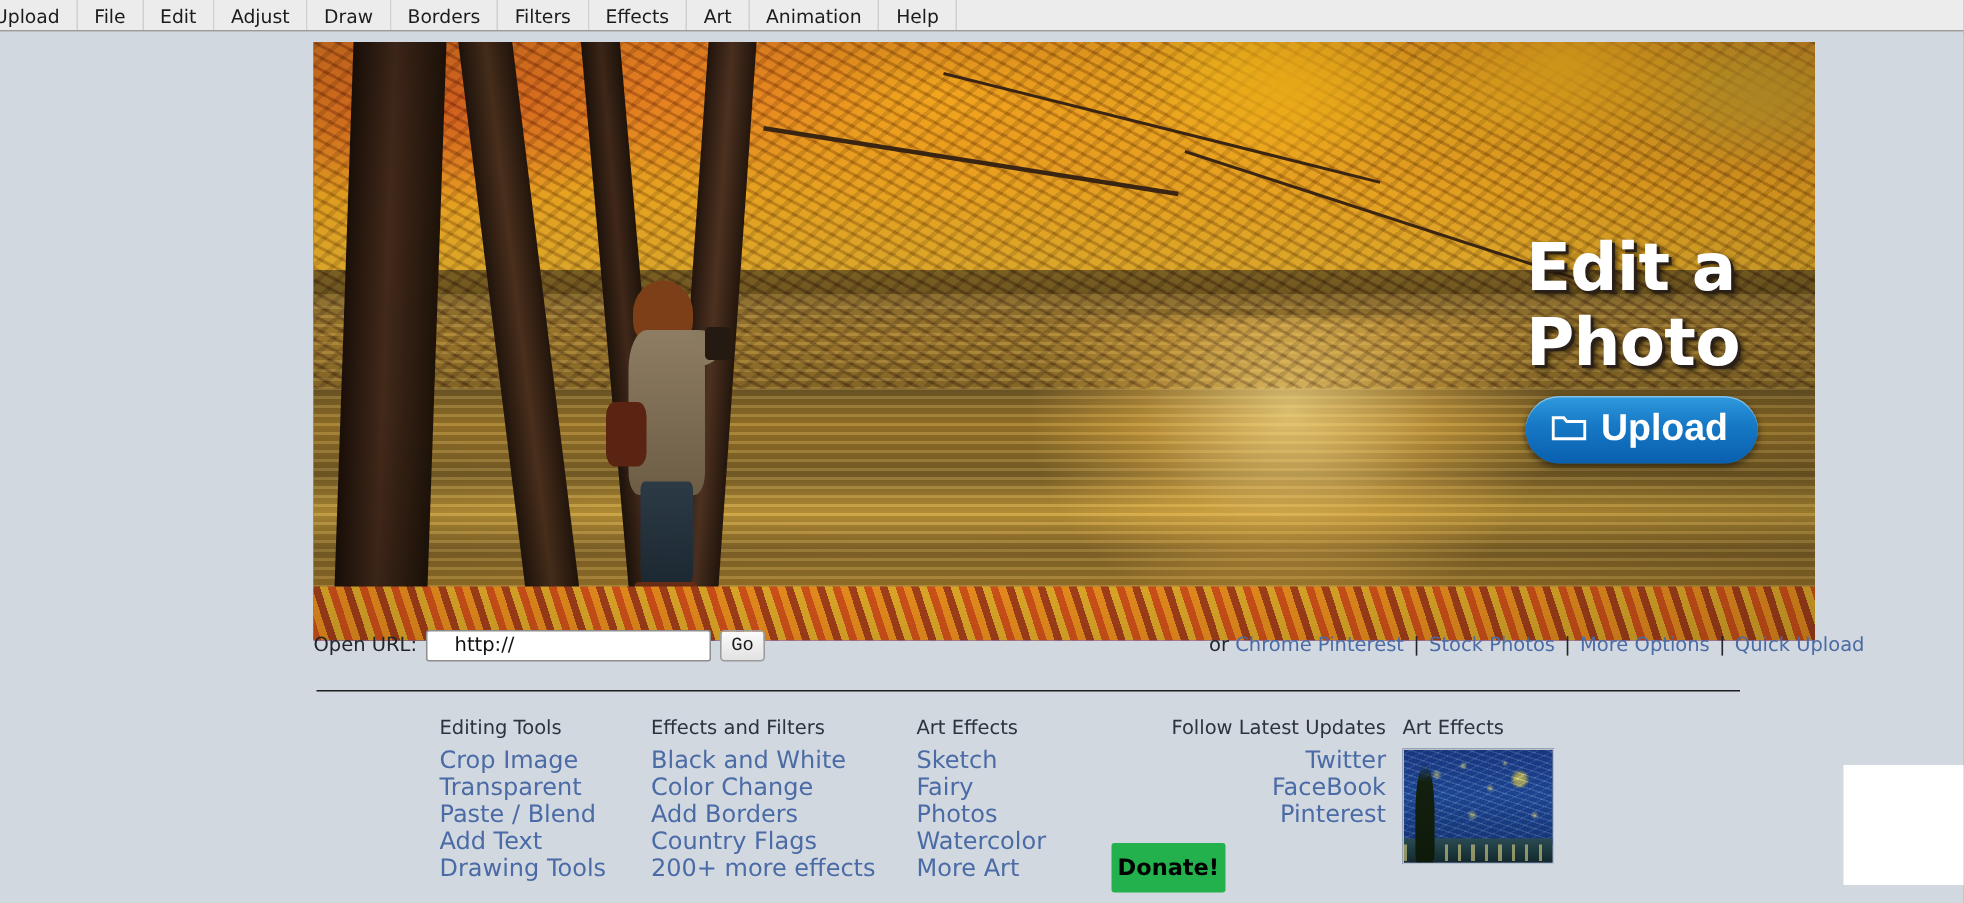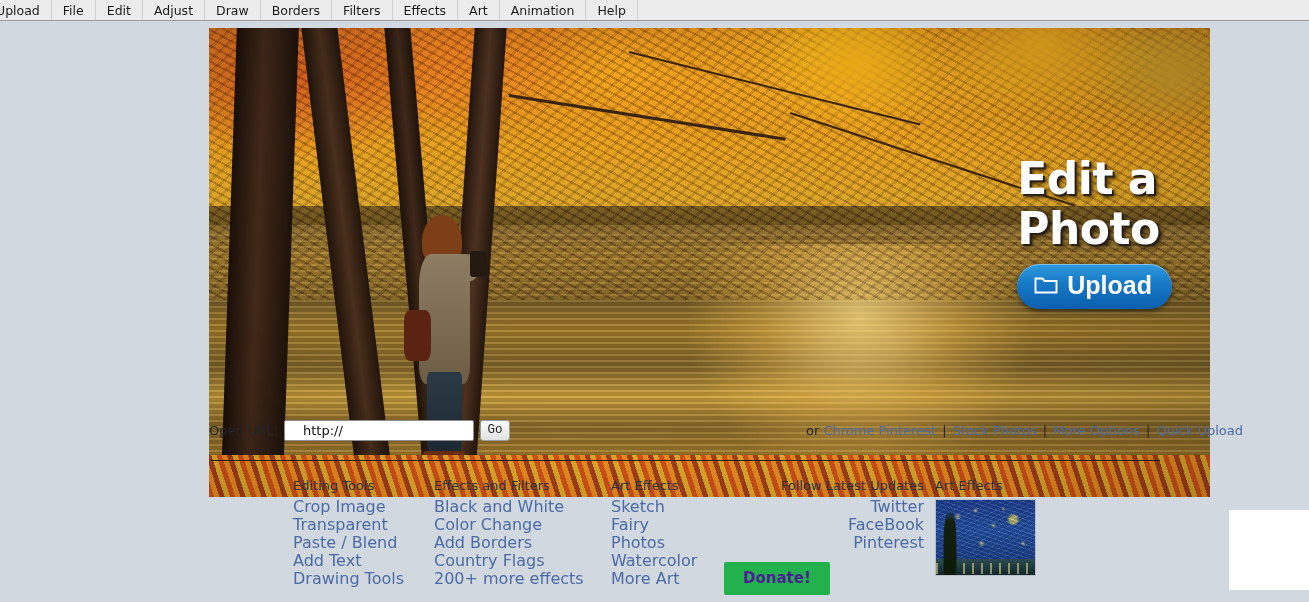--- a/index.html
+++ b/index.html
@@ -41,21 +41,21 @@
     position: absolute;
     left: 0; top: 22px;
     width: 1309px; height: 580px;
     background: #d2d8df;
   }
 
   
   #hero {
     position: absolute;
     left: 209px; top: 6px;
-    width: 1001px; height: 469px;
+    width: 1001px; height: 399px;
     overflow: hidden;
     background: #6d28d9;
   }
   .hero-layer { position: absolute; left: 0; top: 0; width: 100%; height: 100%; }
 
   
   .water {
     top: 42%;
     height: 58%;
     background:
@@ -282,29 +282,30 @@
     margin-bottom: 3px;
     line-height: 18px;
   }
   .col-link {
     font-size: 16px;
     line-height: 18px;
   }
   #donate-btn {
     margin-top: 10px;
     align-self: flex-start;
-    padding: 7px 19px 8px;
+    padding: 7px 4px 8px;
     background: #22b14c;
-    color: #4c1d95;
+    color: #000000;
     font-size: 15px;
     font-weight: bold;
     border: none;
     border-radius: 2px;
     font-family: "DejaVu Sans", "Liberation Sans", sans-serif;
     cursor: pointer;
+    margin-left: 17px;
   }
 
   
   #art-promo {
     position: absolute;
     left: 935px; top: 455px;
     width: 104px;
   }
   #art-promo-label {
     font-size: 13px;

